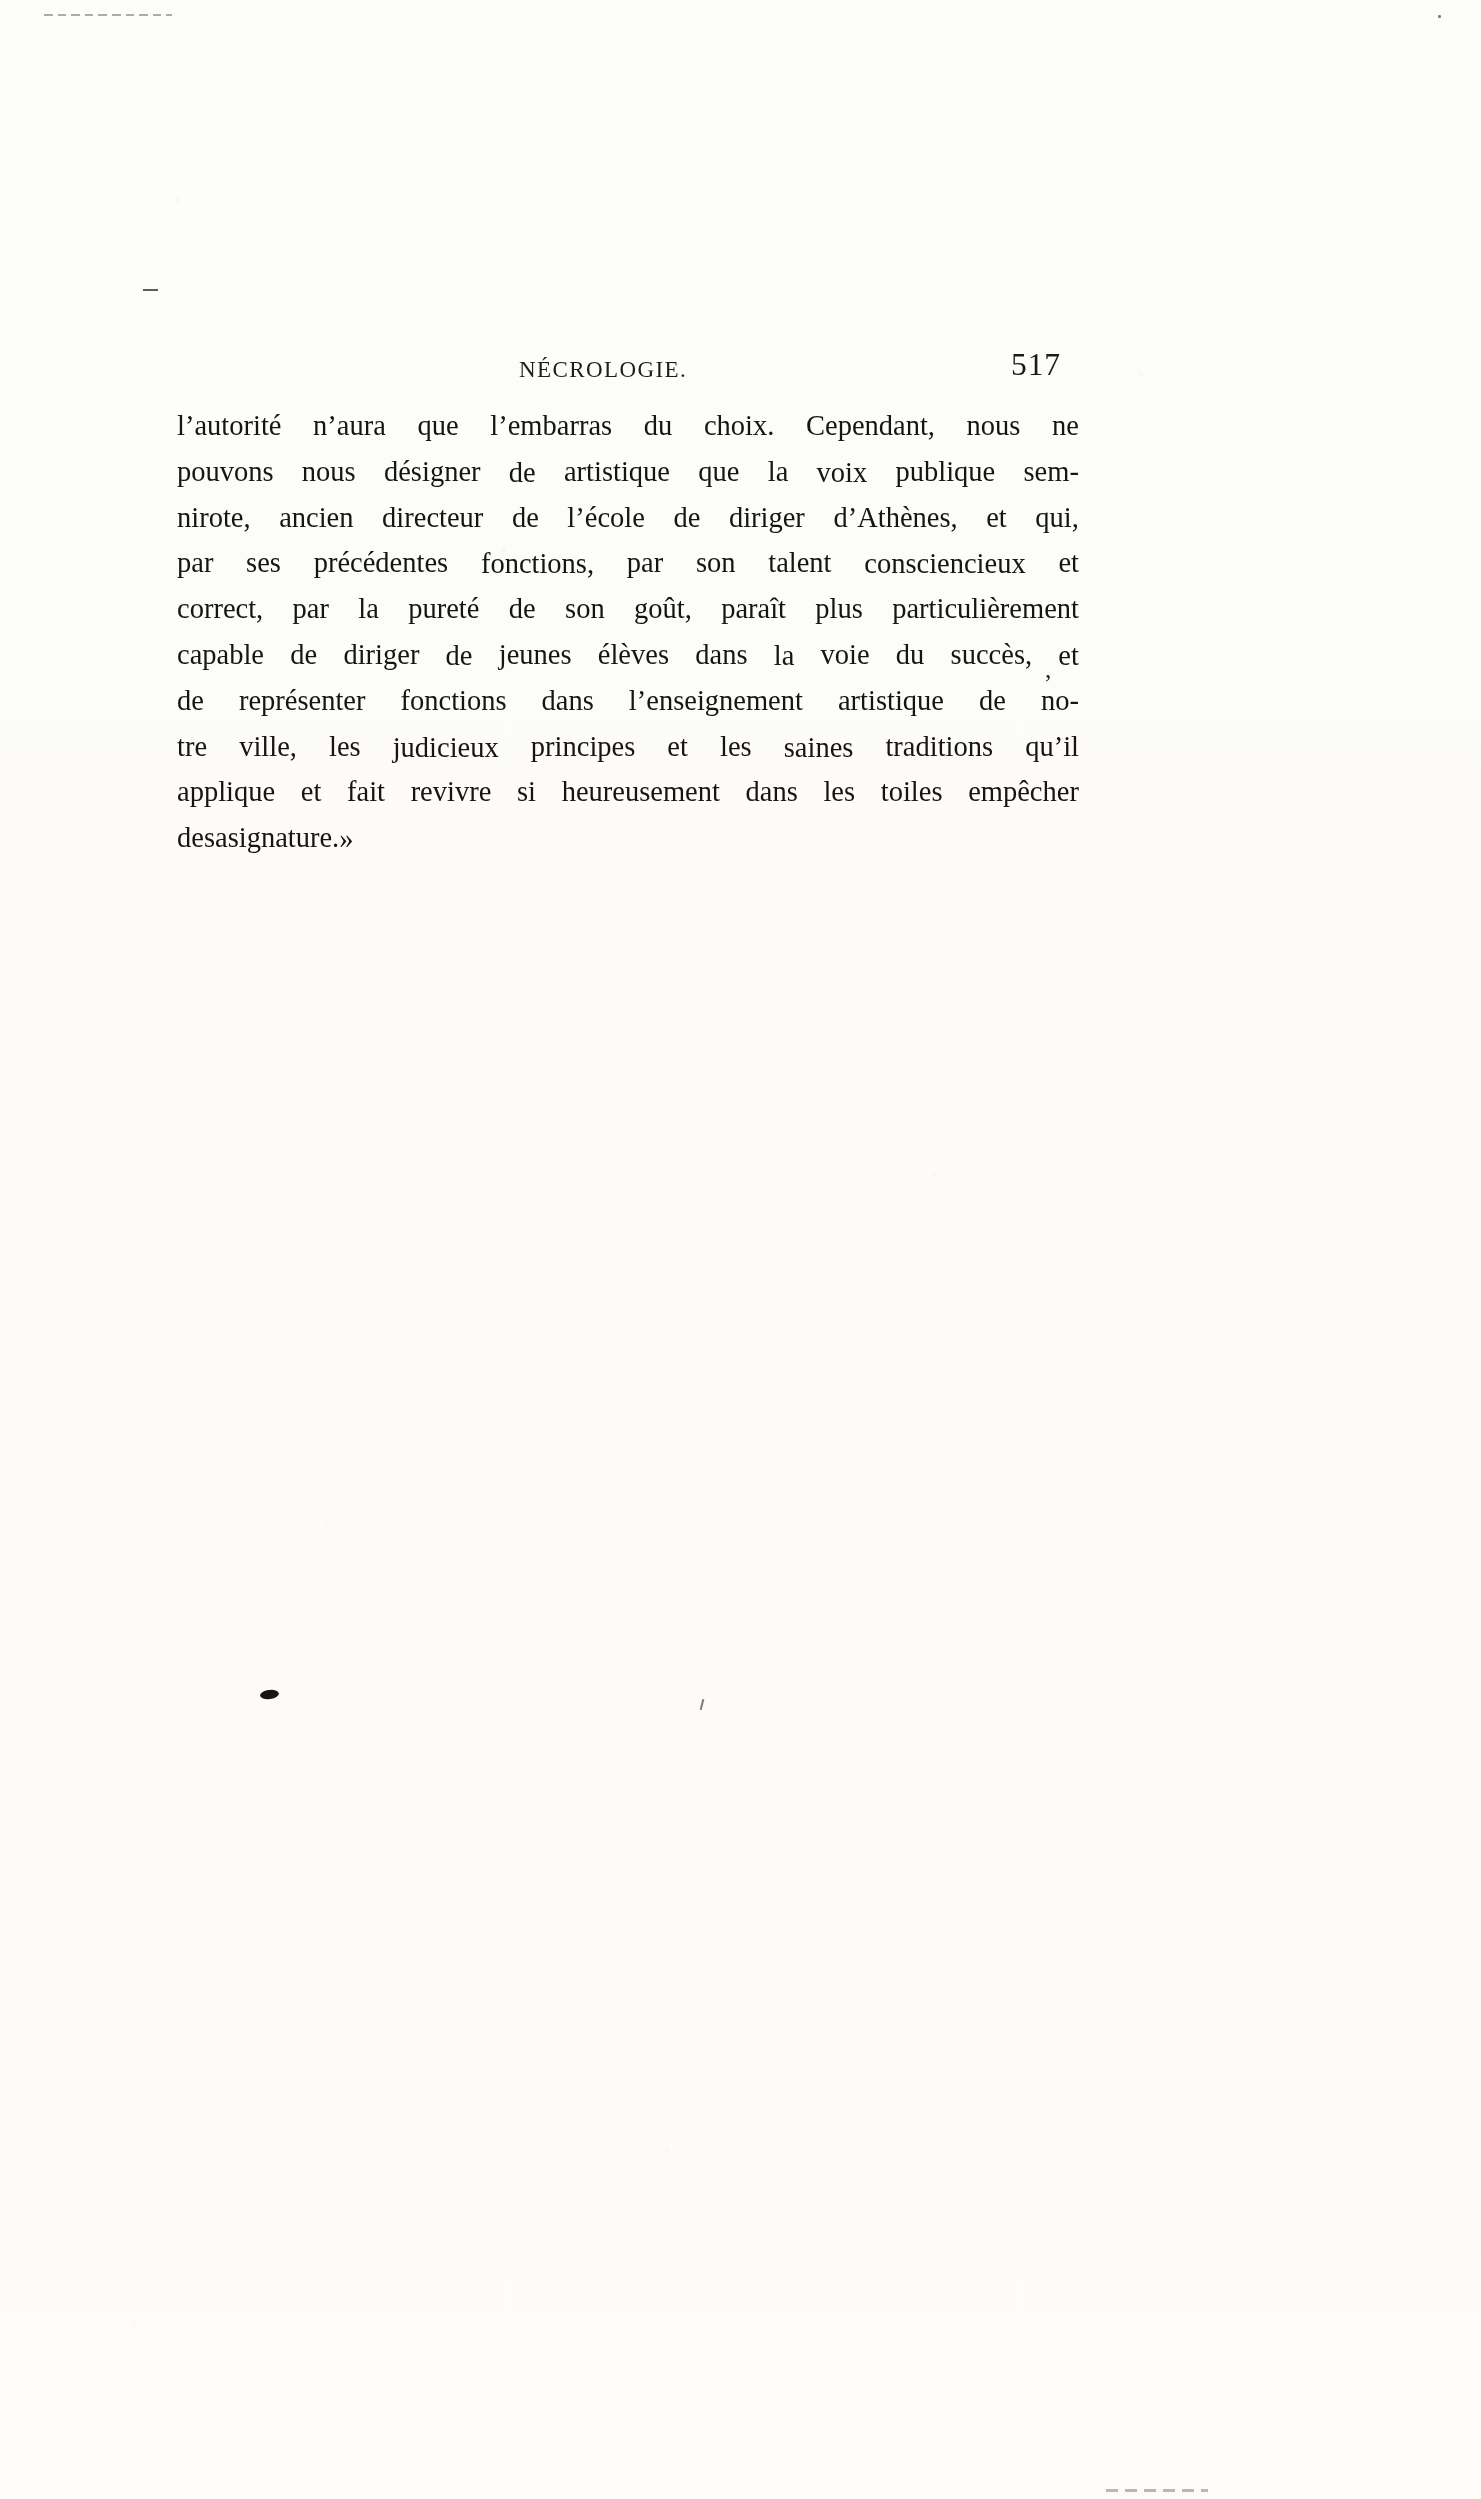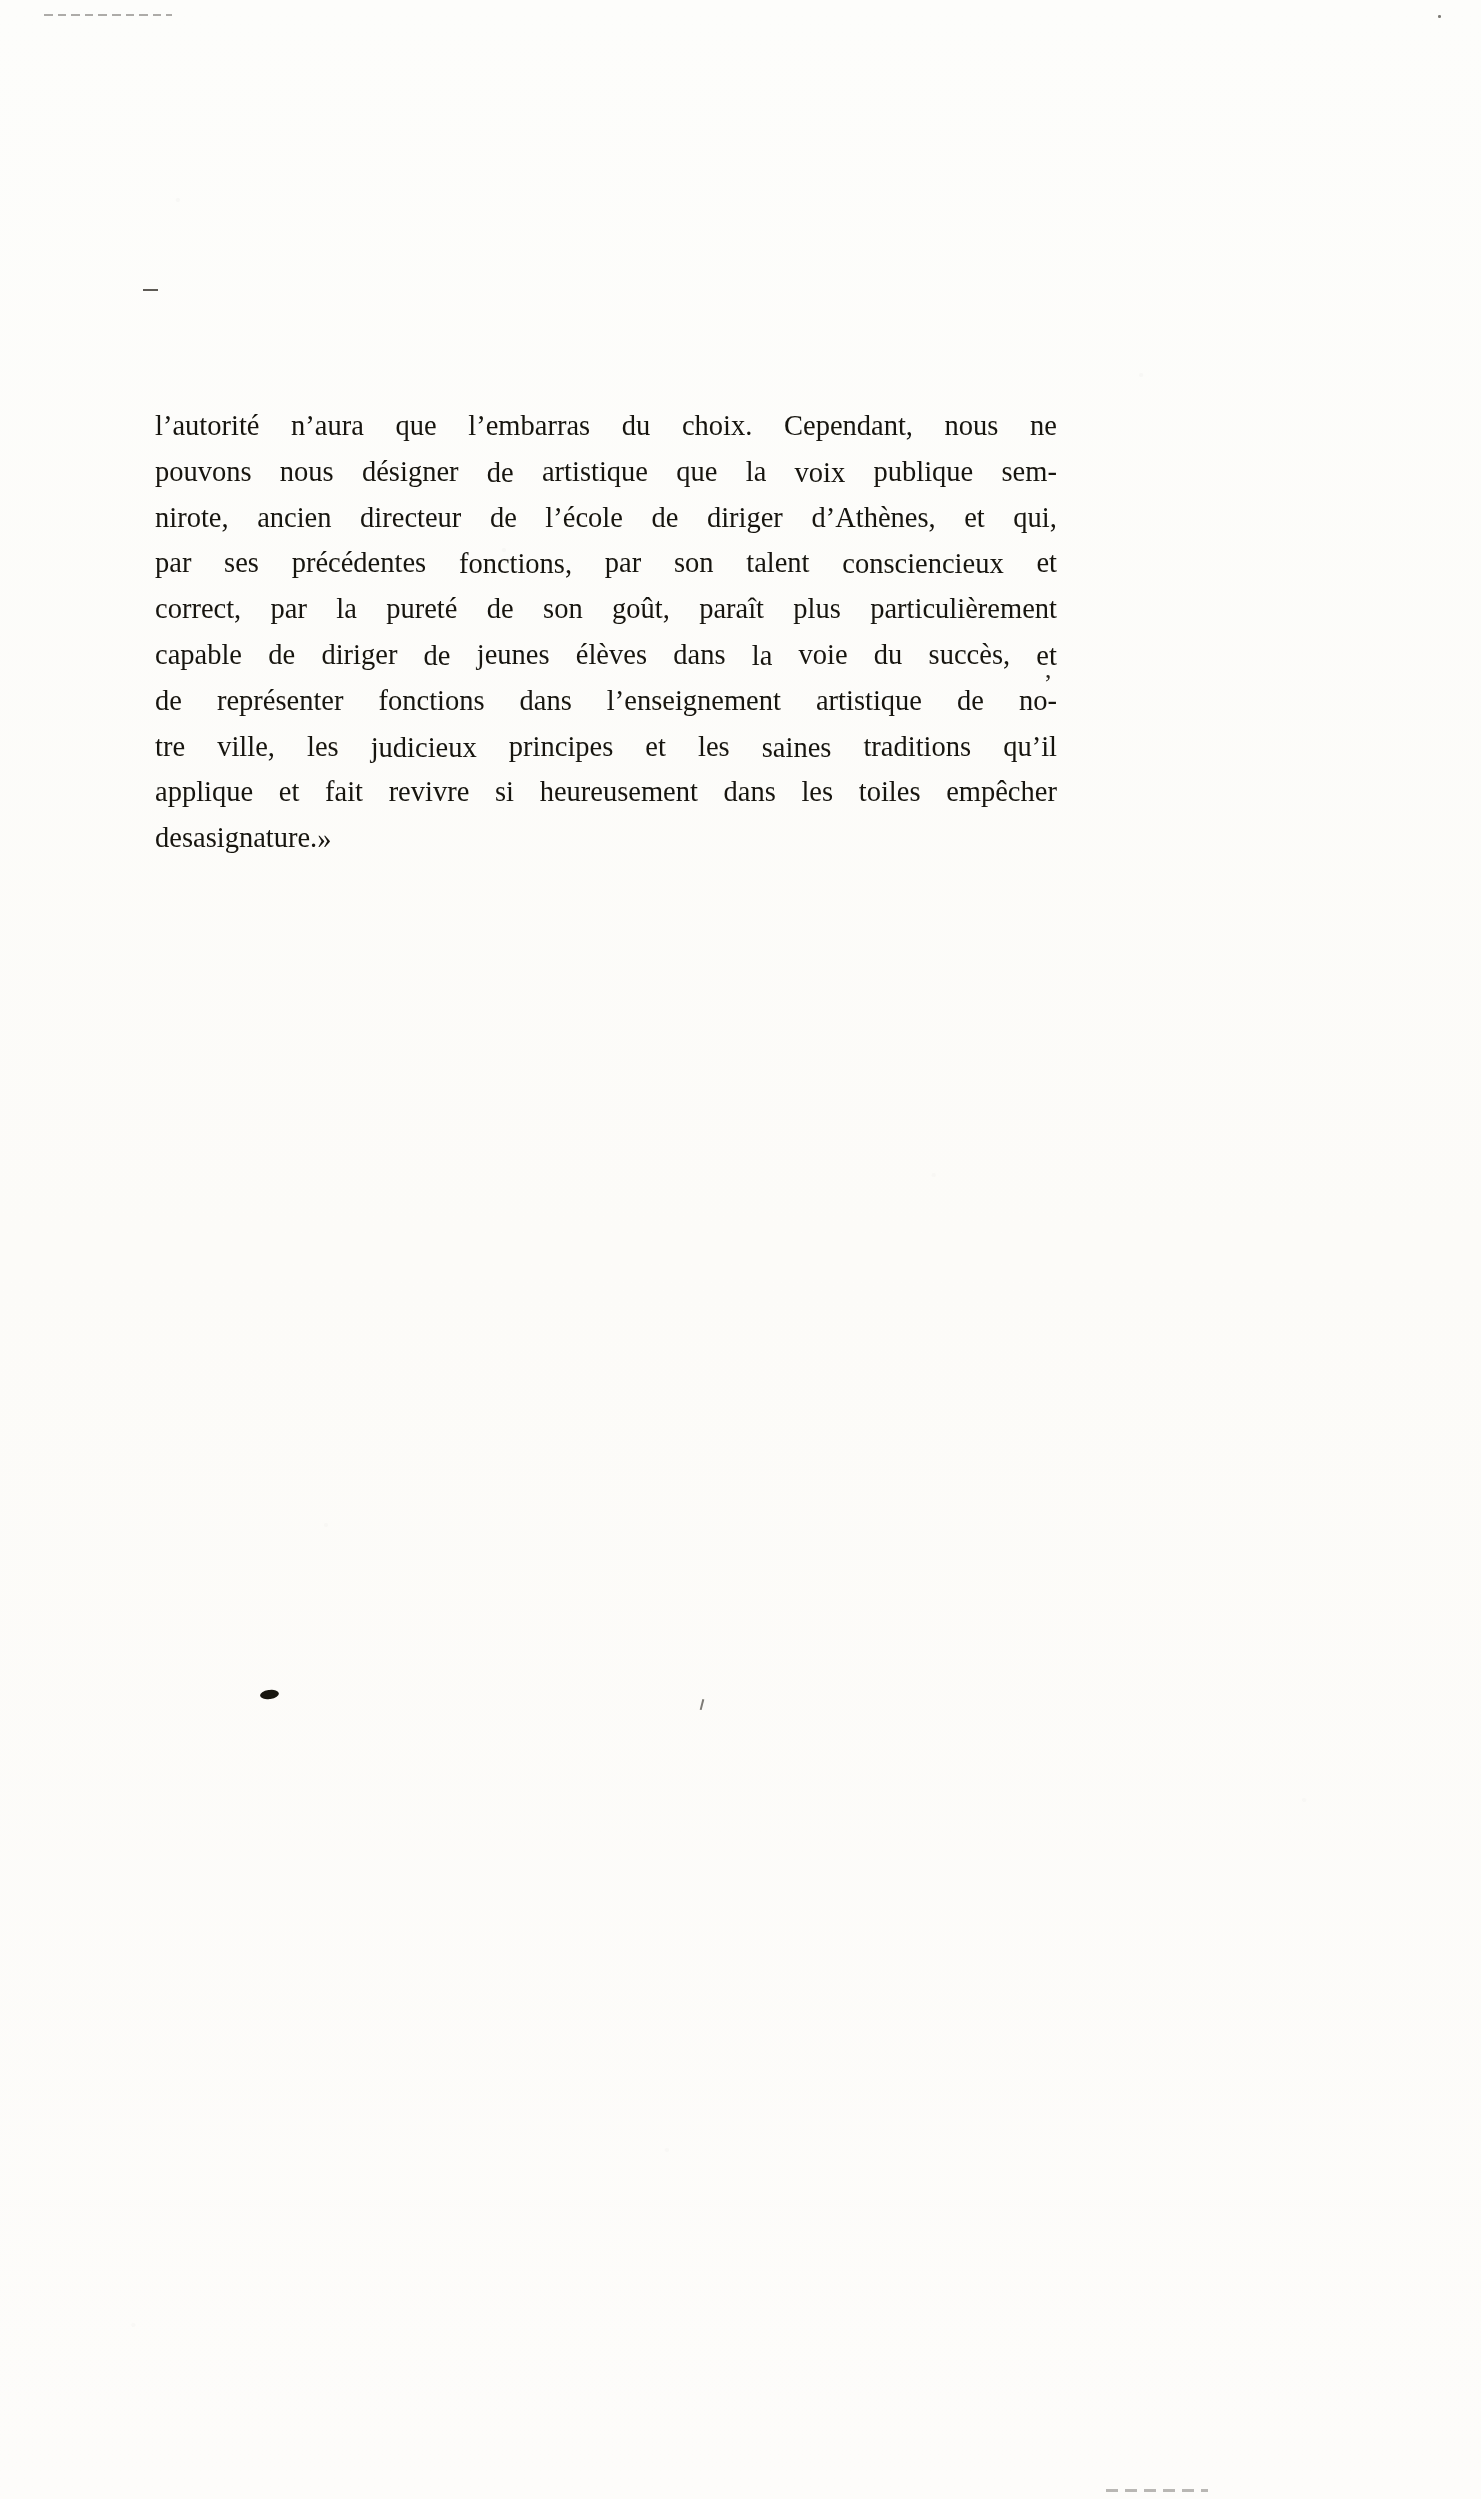--- a/index.html
+++ b/index.html
@@ -120,21 +120,21 @@
     color: #1d1a15;
     position: absolute;
     right: 24px;
     top: -10.2px;
     letter-spacing: 0.9px;
   }
 
   
   .textblock {
     position: absolute;
-    left: 155px;
+    left: 177px;
     top: 412px;
     width: 902px;
     color: #17150f;
     font-size: 28.5px;
     line-height: 1.0;
   }
   .line {
     display: flex;
     white-space: pre;
     margin-bottom: 9.8px;
@@ -169,20 +169,24 @@
 
 <div class="page">
 
   <div class="edge-mark-top-left"></div>
   <div class="edge-mark-bottom"></div>
   <div class="ink-blob"></div>
   <div class="tick-a"></div>
   <div class="tick-b"></div>
   <div class="tick-c"></div>
 
+  <div class="header-row">
+    <div class="running-head">NÉCROLOGIE.</div>
+    <div class="folio">517</div>
+  </div>
 
   <div class="textblock">
       <div class="line justify"><span class="w">l’autorité</span><span class="w">n’aura</span><span class="w">que</span><span class="w">l’embarras</span><span class="w">du</span><span class="w">choix.</span><span class="w">Cependant,</span><span class="w">nous</span><span class="w">ne</span></div>
       <div class="line justify"><span class="w">pouvons</span><span class="w">nous</span><span class="w">désigner</span><span class="w">de</span><span class="w">artistique</span><span class="w">que</span><span class="w">la</span><span class="w">voix</span><span class="w">publique</span><span class="w">sem-</span></div>
       <div class="line justify"><span class="w">nirote,</span><span class="w">ancien</span><span class="w">directeur</span><span class="w">de</span><span class="w">l’école</span><span class="w">de</span><span class="w">diriger</span><span class="w">d’Athènes,</span><span class="w">et</span><span class="w">qui,</span></div>
       <div class="line justify"><span class="w">par</span><span class="w">ses</span><span class="w">précédentes</span><span class="w">fonctions,</span><span class="w">par</span><span class="w">son</span><span class="w">talent</span><span class="w">consciencieux</span><span class="w">et</span></div>
       <div class="line justify"><span class="w">correct,</span><span class="w">par</span><span class="w">la</span><span class="w">pureté</span><span class="w">de</span><span class="w">son</span><span class="w">goût,</span><span class="w">paraît</span><span class="w">plus</span><span class="w">particulièrement</span></div>
       <div class="line justify"><span class="w">capable</span><span class="w">de</span><span class="w">diriger</span><span class="w">de</span><span class="w">jeunes</span><span class="w">élèves</span><span class="w">dans</span><span class="w">la</span><span class="w">voie</span><span class="w">du</span><span class="w">succès,</span><span class="w">et</span></div>
       <div class="line justify"><span class="w">de</span><span class="w">représenter</span><span class="w">fonctions</span><span class="w">dans</span><span class="w">l’enseignement</span><span class="w">artistique</span><span class="w">de</span><span class="w">no-</span></div>
       <div class="line justify"><span class="w">tre</span><span class="w">ville,</span><span class="w">les</span><span class="w">judicieux</span><span class="w">principes</span><span class="w">et</span><span class="w">les</span><span class="w">saines</span><span class="w">traditions</span><span class="w">qu’il</span></div>

